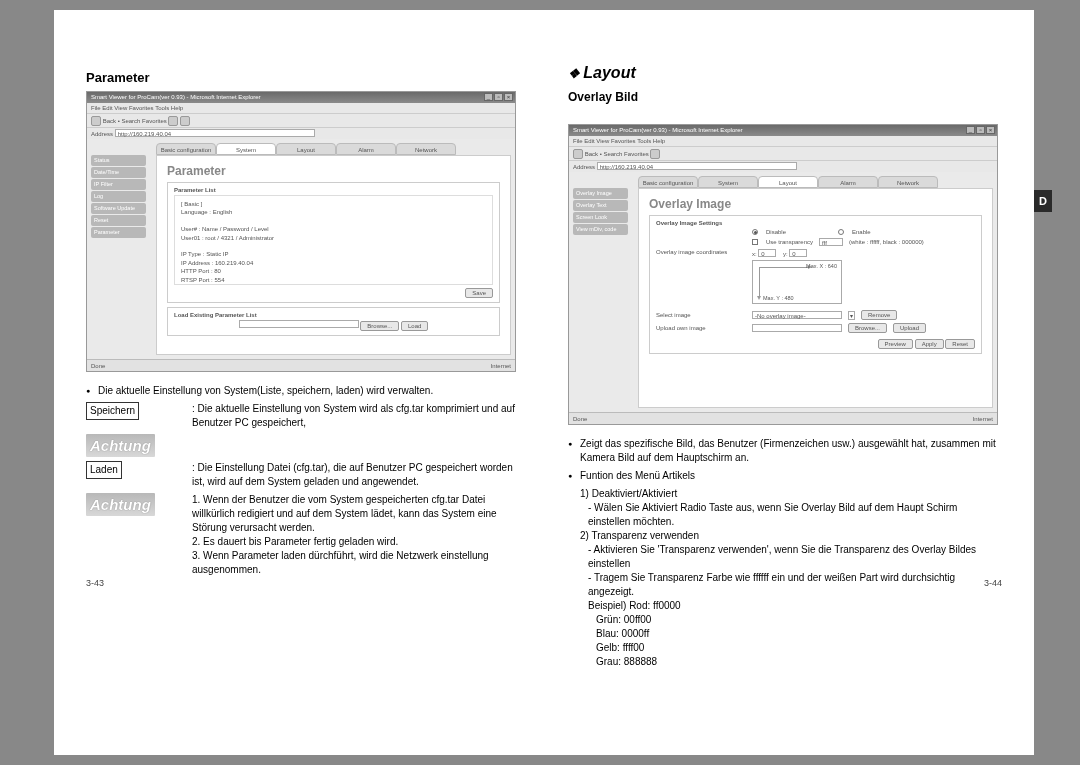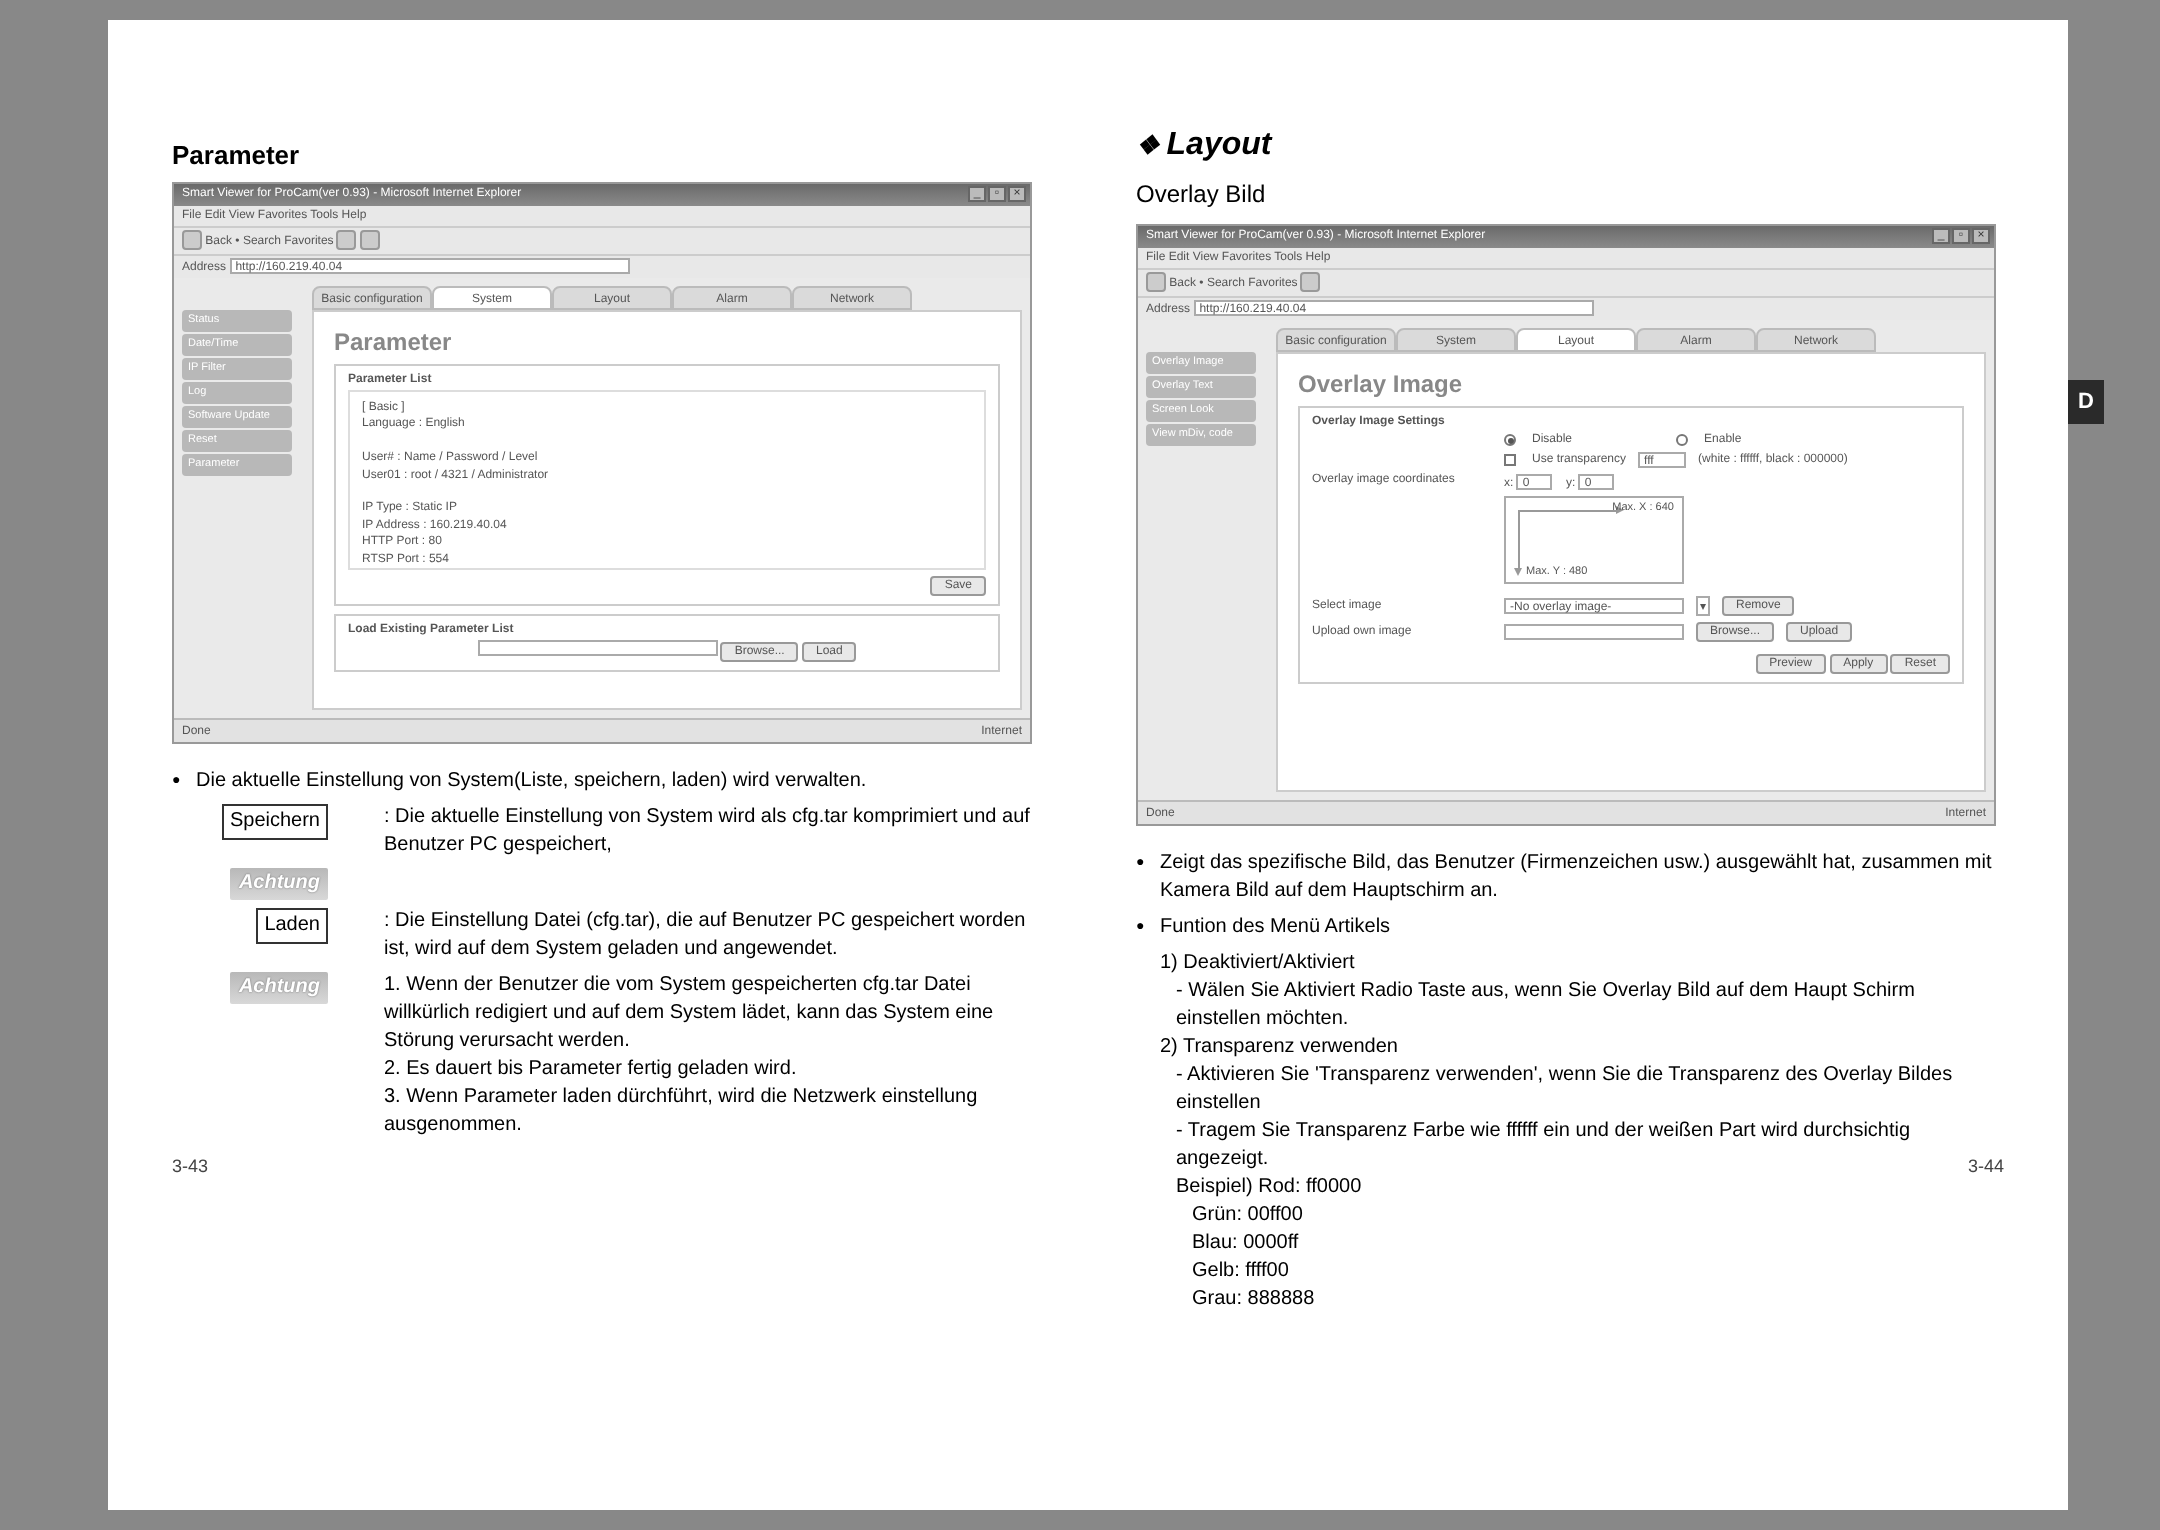--- a/index.html
+++ b/index.html
@@ -23,21 +23,21 @@
   .page {
     width: 490px;
     height: 588px;
     padding: 54px 28px 24px 32px;
     position: relative;
     background: #fff;
   }
   .page.right { padding-left: 24px; padding-right: 32px; }
   h2.sec { font-size: 16px; font-weight: bold; margin-bottom: 8px; font-family: Arial; font-style: italic; }
   h3.sub { font-size: 13px; font-weight: bold; margin-bottom: 6px; margin-top: 6px; }
-  h4.sub4 { font-size: 12px; font-weight: normal; margin-bottom: 8px; }
+  h4.sub4 { font-size: 12px; font-weight: bold; margin-bottom: 20px; }
 
   
   .browser {
     width: 430px;
     font-size: 6px;
     color: #555;
     border: 1px solid #999;
     background: #f4f4f4;
     margin-bottom: 12px;
   }
@@ -78,31 +78,31 @@
   .chk { display:inline-block; width:6px; height:6px; border:1px solid #777; vertical-align:middle; margin-right:2px; background:#fff; }
   .txt-in { display:inline-block; background:#fff; border:1px solid #aaa; height:8px; font-size:6px; padding:0 2px; line-height:8px; }
   .statusbar { height:12px; background:#e2e2e2; border-top:1px solid #bbb; font-size:6px; line-height:12px; padding:0 4px; display:flex; justify-content:space-between; }
 
   
   .body { font-size: 10px; line-height:1.4; }
   .bullet { padding-left:12px; position:relative; margin-bottom:4px; }
   .bullet::before { content:"●"; font-size:7px; position:absolute; left:0; top:2px; }
   .label-box { border:1px solid #333; padding:1px 3px; font-size:10px; display:inline-block; }
   .row { display:flex; margin-bottom:4px; }
-  .row .k { width:78px; flex:0 0 auto;text-align:right; }
+  .row .k { width:78px; flex:0 0 auto; }
   .row .v { flex:1;margin-left:28px; }
   .achtung {
     background: linear-gradient(#b8b8b8,#d8d8d8);
     color:#fff;
     font-weight:bold;
     font-style:italic;
     padding:1px 4px;
     border-radius:1px;
     display:inline-block;
-    font-size:10px;
+    font-size:15px;
     text-shadow:0 0 1px #666;
   }
   .footer { position:absolute; bottom:10px; font-size:9px; color:#444; }
   .footer.left { left:32px; }
   .footer.right { right:32px; }
 
   .side-tab-d {
     position:absolute;
     right: -18px;
     top: 180px;

